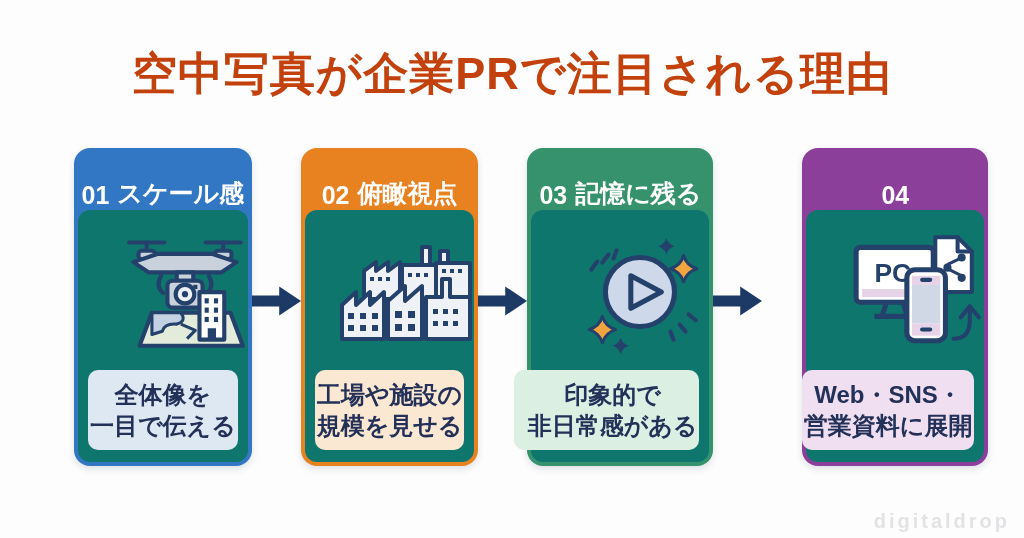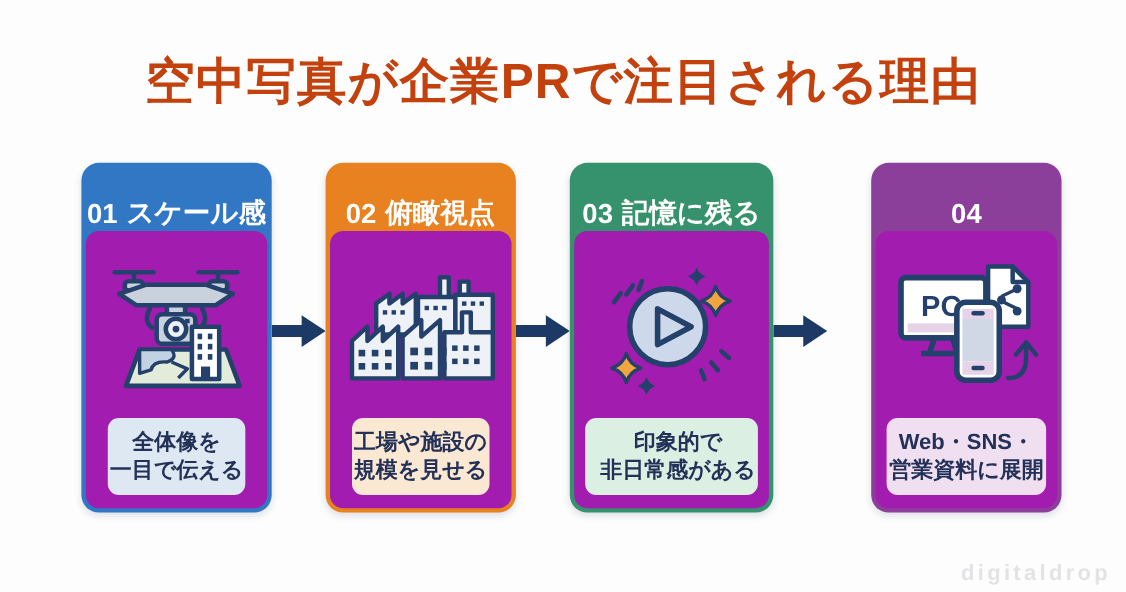--- a/index.html
+++ b/index.html
@@ -51,38 +51,38 @@
     align-items: flex-end;
     justify-content: center;
     gap: 8px;
     color: #ffffff;
     font-weight: 800;
     font-size: 25px;
     white-space: nowrap;
   }
   .card-body {
     flex: 1;
-    background: #a21caf;
+    background: #0f766e;
     border-radius: 12px;
     display: flex;
     flex-direction: column;
-    align-items: center;
+    align-items: flex-end;
   }
   .card-icon {
     flex: 1;
     display: flex;
     align-items: center;
     justify-content: center;
   }
   .card-caption {
     margin: 0 10px 12px 10px;
     border-radius: 10px;
     padding: 9px 2px;
     text-align: center;
-    font-size: 20px;
+    font-size: 24px;
     font-weight: 700;
     color: #233057;
     line-height: 1.3;
   }
   .card-caption span { display: block; white-space: nowrap; }
   .accent-0 { background: #3177c4; }
   .accent-1 { background: #e8811f; }
   .accent-2 { background: #35926c; }
   .accent-3 { background: #8b3f9b; margin-left: 40px; }
   .pill-0 { background: #dde8f3; }

